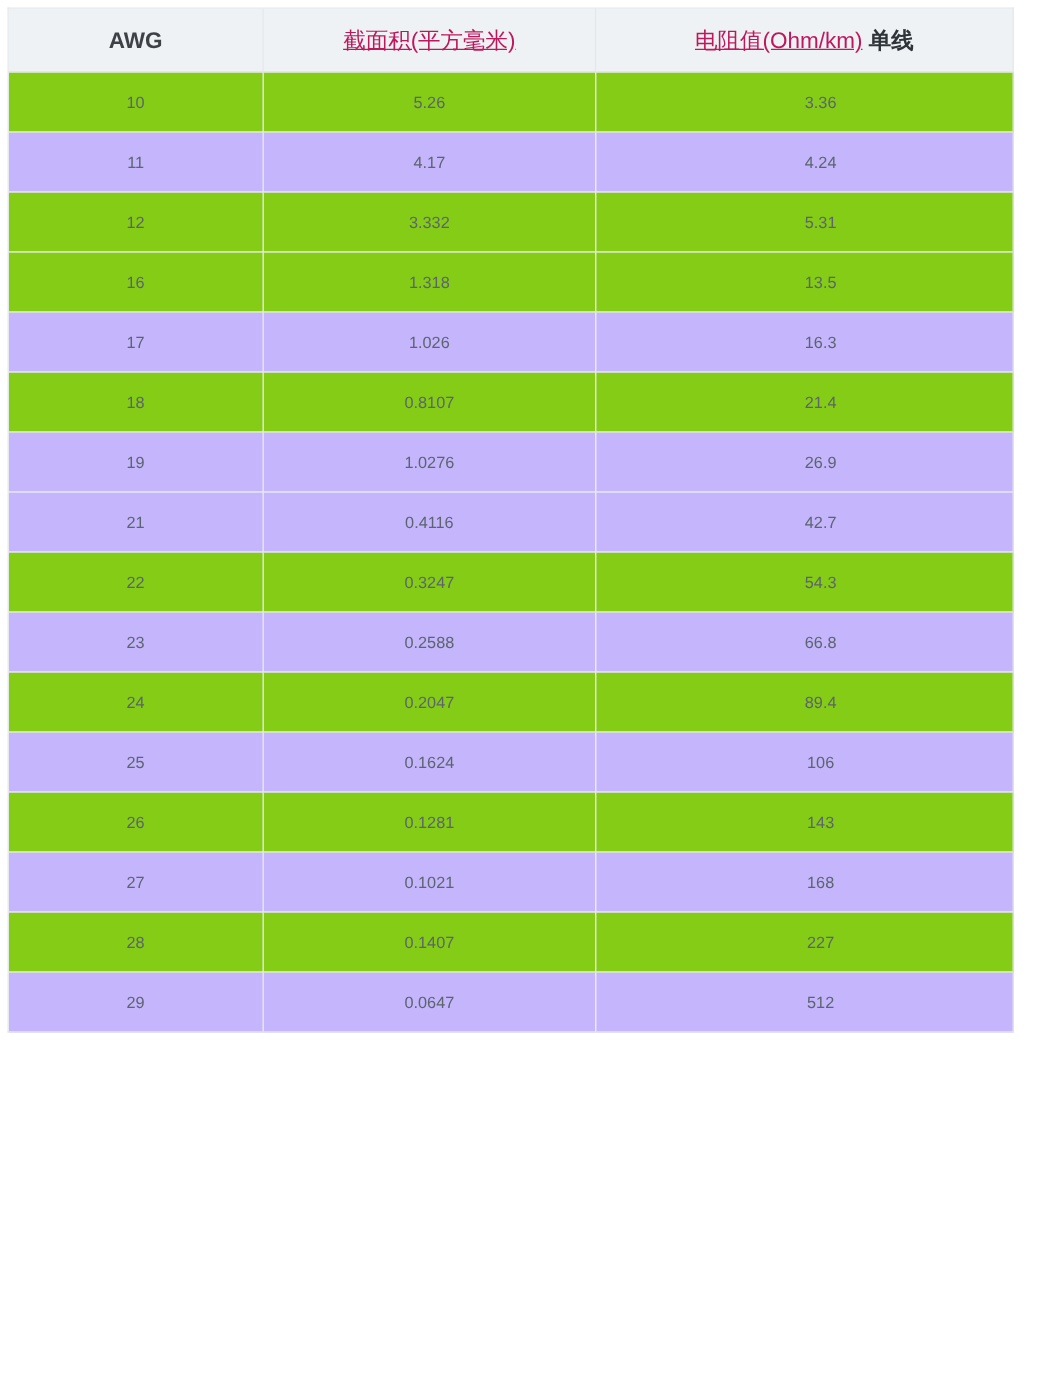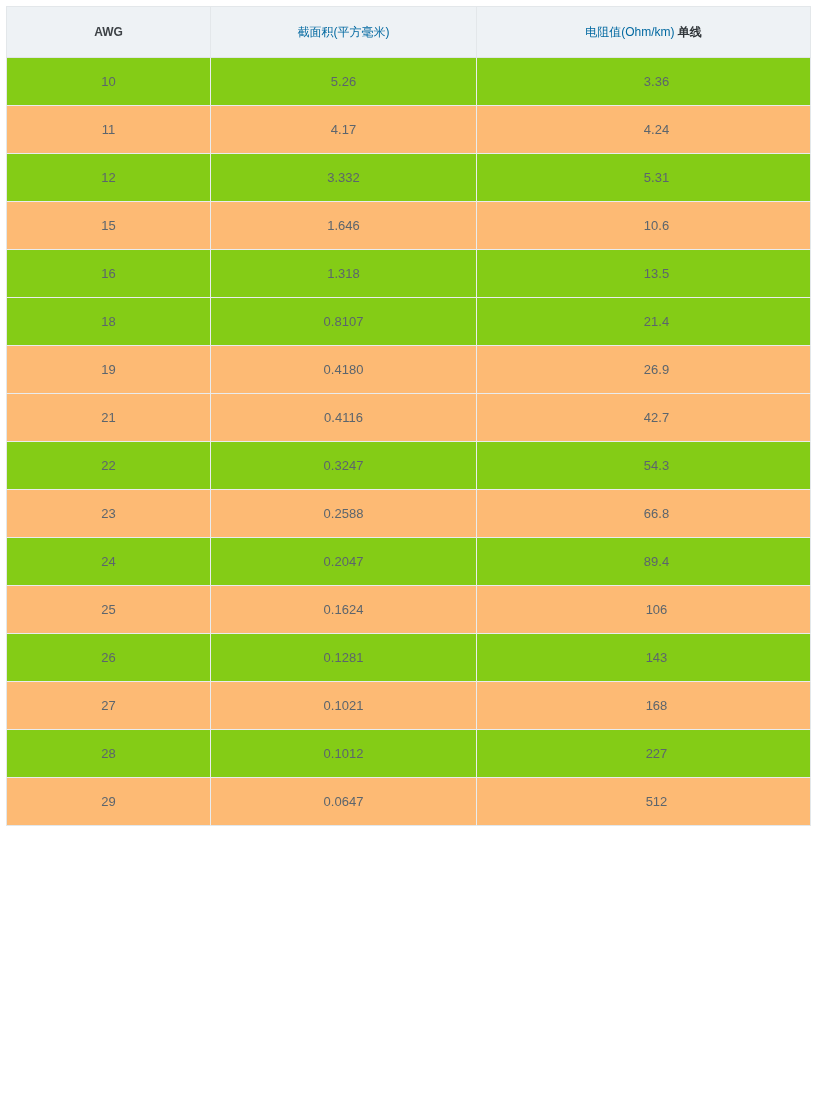--- a/index.html
+++ b/index.html
@@ -31,32 +31,33 @@
   table.awg-table col.c-awg   { width: 204px; }
   table.awg-table col.c-area  { width: 266px; }
   table.awg-table col.c-res   { width: 334px; }
 
   thead th {
     height: 50px;
     background: #eef2f5;
     border-right: 1px solid #e3e7ea;
     border-bottom: 1px solid #e0e4e8;
     color: #3d4246;
-    font-size: 12px;
+    font-size: 18px;
     font-weight: bold;
     text-align: center;
     vertical-align: middle;
     padding: 0 4px;
     white-space: nowrap;
   }
   thead th:last-child { border-right: none; margin-top: 17px; }
 
   .hdr-normal {
     font-weight: normal;
-    color: #0369a1;
+    color: #be185d;
+    text-decoration: underline;
   }
   .hdr-strong {
     font-weight: bold;
     color: #2f3438;
   }
 
   tbody td {
     height: 47px;
     border-right: 1px solid #e9ecee;
     border-bottom: 1px solid #e9ecee;
@@ -65,21 +66,21 @@
     font-weight: normal;
     text-align: center;
     vertical-align: middle;
     padding: 0 4px;
     white-space: nowrap;
   }
   tbody td:last-child { border-right: none; padding-left: 30px; }
   tbody tr:last-child td { border-bottom: none; }
 
   tbody tr.row-even td { background: #84cc16; }
-  tbody tr.row-odd  td { background: #fdba74; }
+  tbody tr.row-odd  td { background: #c4b5fd; }
 </style>
 </head>
 <body>
 
 <div class="page">
   <table class="awg-table">
     <colgroup>
       <col class="c-awg">
       <col class="c-area">
       <col class="c-res">
@@ -106,38 +107,38 @@
         <tr class="row-odd">
           <td>11</td>
           <td>4.17</td>
           <td>4.24</td>
         </tr>
         <tr class="row-even">
           <td>12</td>
           <td>3.332</td>
           <td>5.31</td>
         </tr>
-        <tr class="row-odd">
-          <td>15</td>
-          <td>1.646</td>
-          <td>10.6</td>
-        </tr>
         <tr class="row-even">
           <td>16</td>
           <td>1.318</td>
           <td>13.5</td>
+        </tr>
+        <tr class="row-odd">
+          <td>17</td>
+          <td>1.026</td>
+          <td>16.3</td>
         </tr>
         <tr class="row-even">
           <td>18</td>
           <td>0.8107</td>
           <td>21.4</td>
         </tr>
         <tr class="row-odd">
           <td>19</td>
-          <td>0.4180</td>
+          <td>1.0276</td>
           <td>26.9</td>
         </tr>
         <tr class="row-odd">
           <td>21</td>
           <td>0.4116</td>
           <td>42.7</td>
         </tr>
         <tr class="row-even">
           <td>22</td>
           <td>0.3247</td>
@@ -163,21 +164,21 @@
           <td>0.1281</td>
           <td>143</td>
         </tr>
         <tr class="row-odd">
           <td>27</td>
           <td>0.1021</td>
           <td>168</td>
         </tr>
         <tr class="row-even">
           <td>28</td>
-          <td>0.1012</td>
+          <td>0.1407</td>
           <td>227</td>
         </tr>
         <tr class="row-odd">
           <td>29</td>
           <td>0.0647</td>
           <td>512</td>
         </tr>
       </tbody>
   </table>
 </div>

